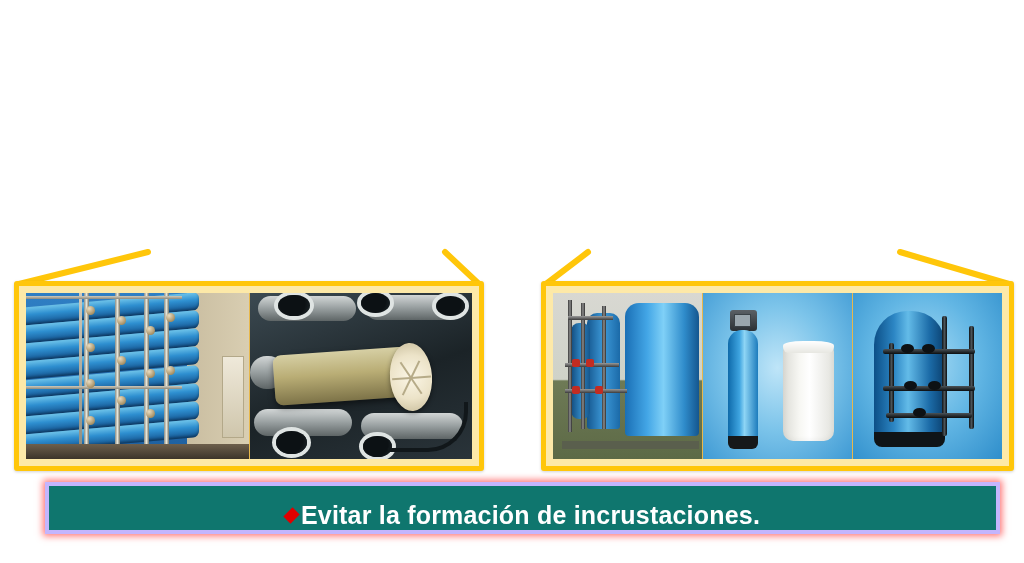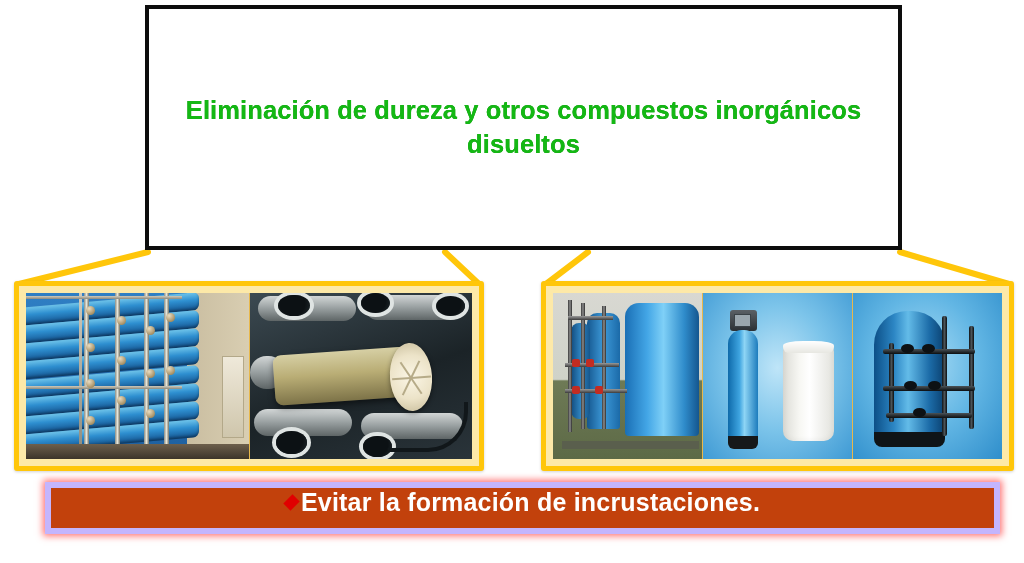--- a/index.html
+++ b/index.html
@@ -348,26 +348,26 @@
     background: #0d1114;
   }
 
   
   .banner {
     position: absolute;
     left: 45px;
     top: 482px;
     width: 955px;
     height: 52px;
-    background: #c2410c;
-    border: 6px solid #c4b5fd;
+    background: #0f766e;
+    border: 4px solid #c4b5fd;
     box-sizing: border-box;
     box-shadow: 0 0 7px 2px rgba(255,0,0,0.55);
     display: flex;
-    align-items: flex-start;
+    align-items: flex-end;
     justify-content: center;
   }
   .banner-inner {
     display: flex;
     align-items: center;
     justify-content: center;
     gap: 1px;
   }
   .bullet-diamond {
     width: 13px;
@@ -393,23 +393,20 @@
 
   <svg class="tail-svg" viewBox="0 0 1024 563" xmlns="http://www.w3.org/2000/svg">
 
     <polyline points="148,252 19,284" fill="none" stroke="#ffc60a" stroke-width="6" stroke-linecap="round"></polyline>
     <polyline points="445,252 479,284" fill="none" stroke="#ffc60a" stroke-width="6" stroke-linecap="round"></polyline>
 
     <polyline points="588,252 546,284" fill="none" stroke="#ffc60a" stroke-width="6" stroke-linecap="round"></polyline>
     <polyline points="900,252 1009,284" fill="none" stroke="#ffc60a" stroke-width="6" stroke-linecap="round"></polyline>
   </svg>
 
-  <div class="title-box">
-    <div class="title-text">Eliminación de dureza y otros compuestos inorgánicos disueltos</div>
-  </div>
 
   <div class="callout callout-left">
 
     <div class="photo ph-ro-skid">
       <div class="vessel" style="top:4%"></div>
       <div class="vessel" style="top:15%"></div>
       <div class="vessel" style="top:26%"></div>
       <div class="vessel" style="top:37%"></div>
       <div class="vessel" style="top:48%"></div>
       <div class="vessel" style="top:59%"></div>

